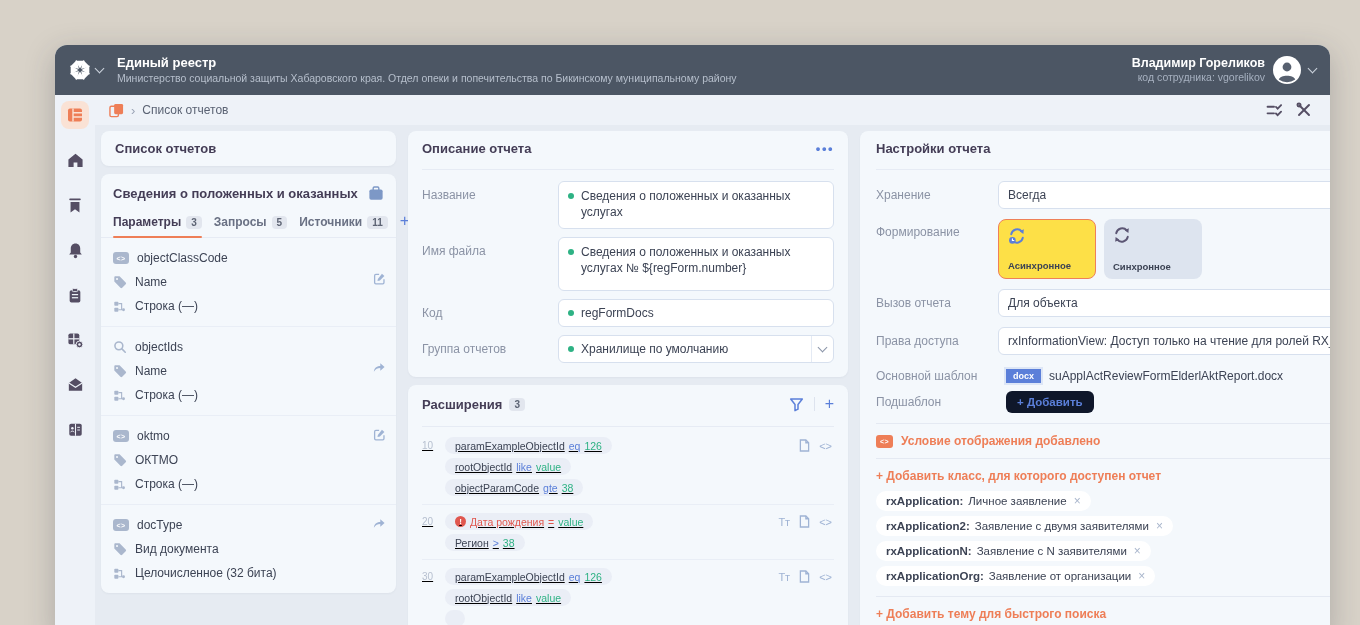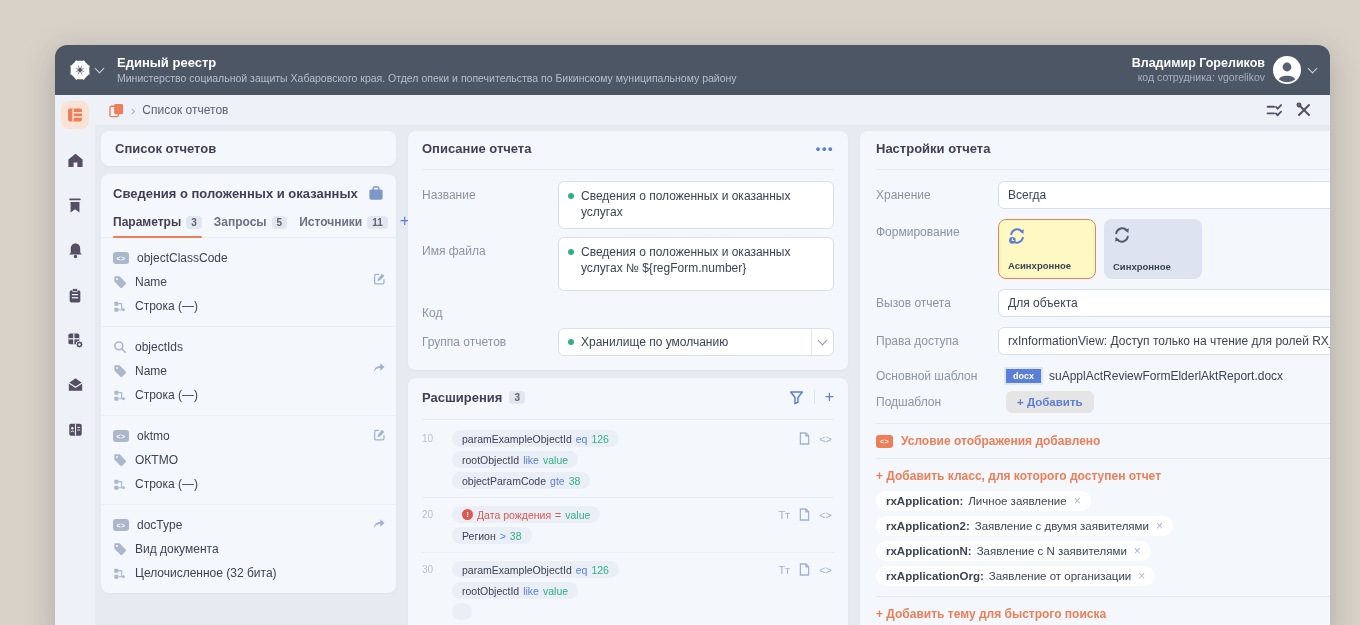--- a/index.html
+++ b/index.html
@@ -70,47 +70,47 @@
   .sel { position:relative; padding-right:26px; cursor:pointer; }
   .sel .val { white-space:nowrap; overflow:hidden; text-overflow:ellipsis; }
   .sel-chev { position:absolute; right:0; top:0; bottom:0; width:22px; border-left:1px solid #e4eaf4; display:flex; align-items:center; justify-content:center; }
   .sel-chev::before { content:""; width:6px; height:6px; border-right:1.6px solid #8a94a8; border-bottom:1.6px solid #8a94a8; transform:rotate(45deg); margin-top:-3px; }
 
   .ext-card { padding:10px 14px 8px; }
   .count-badge { background:#e2e6ee; color:#5d6474; font-size:10px; font-weight:bold; border-radius:4px; padding:1px 5px; margin-left:7px; }
   .ext-actions { margin-left:auto; display:flex; align-items:center; gap:10px; }
   .ext-actions .vdiv { width:1px; height:14px; background:#dde3ee; }
   .ext-plus { color:#5b7fd9; font-size:16px; cursor:pointer; }
-  .ext-row { position:relative; display:flex; gap:8px; padding:8px 70px 8px 0; border-bottom:1px solid #e9eef6; }
+  .ext-row { position:relative; display:flex; gap:1px; padding:8px 70px 8px 0; border-bottom:1px solid #e9eef6;text-decoration:underline; }
   .ext-row:last-child { border-bottom:none; }
   .row-num { flex:0 0 22px; font-size:10px; color:#b7c0d0; padding-top:3px; }
   .pill-col { display:flex; flex-direction:column; gap:4px; align-items:flex-start; }
   .pill { display:inline-flex; align-items:center; gap:4px; background:#eaeef6; border-radius:9px; padding:1px 10px; height:17px; font-size:10.5px; color:#3c4354; white-space:nowrap; cursor:pointer; }
   .pill .po { color:#5b7fd9; } .pill .pv { color:#2eb284; }
   .pill.err .pn, .pill.err .po { color:#e0574f; }
   .err-ico { width:11px; height:11px; background:#e0574f; border-radius:50%; color:#fff; font-size:8px; font-weight:bold; display:flex; align-items:center; justify-content:center; }
   .row-icons { position:absolute; right:2px; top:10px; display:flex; gap:9px; align-items:center; color:#9fb3d4; font-size:11px; }
   .ti { cursor:pointer; }
 
   
   .set-card { padding:10px 16px 12px; }
   .s-row { display:flex; align-items:center; margin-bottom:10px; }
   .s-row.top { align-items:flex-start; }
   .s-label { flex:0 0 122px; font-size:12px; color:#8b93a5; }
   .s-row.top .s-label { padding-top:6px; }
   .s-ctl { flex:1; min-width:0; }
   .gen-wrap { display:flex; gap:8px; }
   .gen-card { width:98px; height:60px; border-radius:8px; padding:7px 9px; display:flex; flex-direction:column; justify-content:space-between; cursor:pointer; }
-  .gen-card.sel-on { background:#fef9c3; border:1.5px solid #ee8059; }
+  .gen-card.sel-on { background:#fde047; border:1.5px solid #ee8059; }
   .gen-card.sel-off { background:#dde4ef; }
   .gen-label { font-size:9.5px; font-weight:bold; color:#3c4354; }
   .tpl-row { display:flex; align-items:center; gap:8px; margin:14px 0 8px; }
   .docx-badge { background:#5b7fd9; color:#fff; font-size:9px; font-weight:bold; border-radius:0; padding:2px 7px; box-shadow:0 0 0 2px #dde6f6; cursor:pointer; }
   .tpl-name { font-size:12px; color:#3c4354; }
-  .add-btn { display:inline-block; background:#e5e5e5; color:#5b7fd9; font-size:11.5px; font-weight:bold; border-radius:6px; padding:5px 11px; cursor:pointer; }
+  .add-btn { display:inline-block; background:#0f172a; color:#5b7fd9; font-size:11.5px; font-weight:bold; border-radius:6px; padding:5px 11px; cursor:pointer; }
   .sdiv { border-top:1px solid #e4e9f2; margin:10px 0; }
   .notice-row { display:flex; align-items:center; gap:8px; font-size:12px; color:#ee7e57; font-weight:bold; }
   .code-badge.orange { background:#ee7e57; width:17px; height:13px; }
   .o-link { font-size:12px; color:#ee7e57; font-weight:bold; cursor:pointer; margin:2px 0 8px; }
   .cls-pills { display:flex; flex-direction:column; gap:5px; align-items:flex-start; margin-bottom:4px; }
   .cls-pill { background:#fff; border-radius:11px; padding:3px 10px; font-size:11.5px; color:#3c4354; display:inline-flex; align-items:center; gap:5px; cursor:pointer; }
   .cls-pill b { font-weight:bold; }
   .x { color:#a9b6cc; font-size:12px; cursor:pointer; margin-left:2px; }
 
   svg { display:block; }
@@ -471,20 +471,24 @@
             </div>
             <div class="f-row">
               <span class="f-label">Имя файла</span>
               <div class="f-box h54">
                 <span class="req-dot"></span>
                 <span>Сведения о положенных и оказанных услугах № ${regForm.number}</span>
               </div>
             </div>
             <div class="f-row">
               <span class="f-label">Код</span>
+              <div class="f-box h28">
+                <span class="req-dot"></span>
+                <span>regFormDocs</span>
+              </div>
             </div>
             <div class="f-row" style="margin-bottom:2px;">
               <span class="f-label">Группа отчетов</span>
               <div class="f-box h28 sel">
                 <span class="req-dot"></span>
                 <span class="val">Хранилище по умолчанию</span>
                 <span class="sel-chev"></span>
               </div>
             </div>
           </div>

